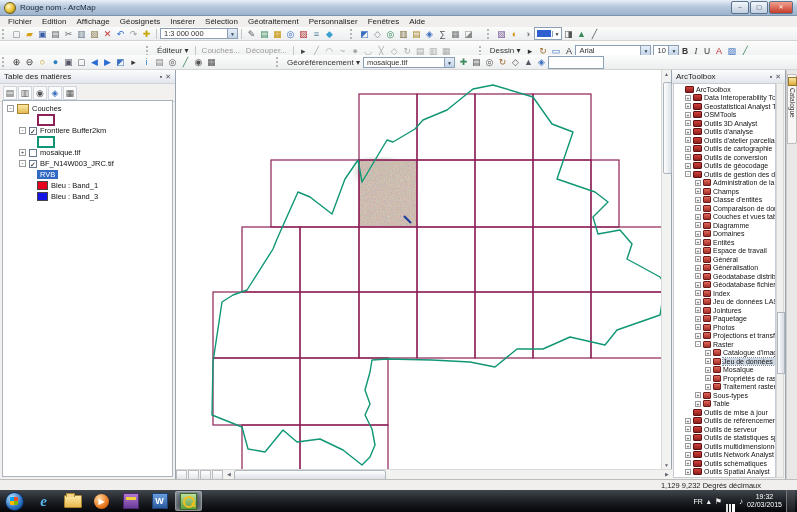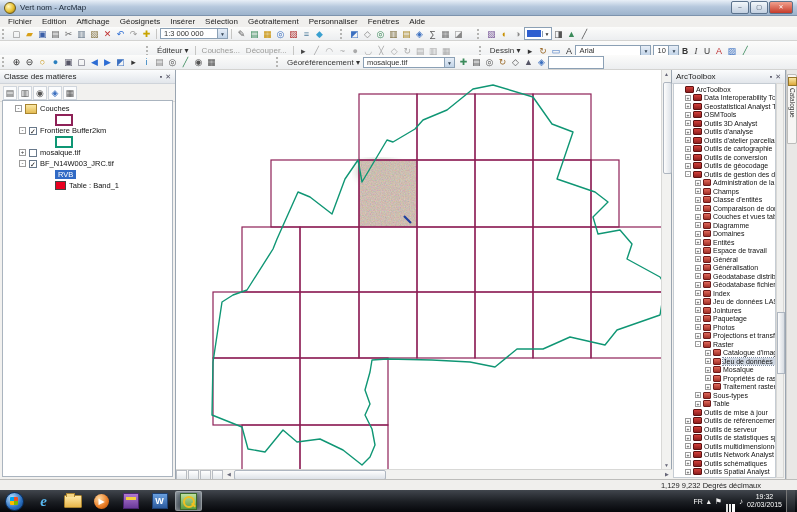--- a/index.html
+++ b/index.html
@@ -44,23 +44,23 @@
   
   .toc{position:absolute;top:70px;left:0;width:176px;height:409px;background:#f2f1ef;
     border-right:1px solid #9aa5b1;box-sizing:border-box;}
   .panel-h{height:13px;display:flex;align-items:center;font-size:8px;padding:0 4px;
     background:linear-gradient(#fbfcfd,#e2e6eb);border-bottom:1px solid #cfd4da;color:#222;}
   .ph-btns{margin-left:auto;display:flex;gap:3px;font-size:7px;color:#556;}
   .toc-tools{height:15px;display:flex;align-items:center;padding:1px 3px;gap:1px;border-bottom:1px solid #dcdbd8;}
   .toc-tools .ticon{width:12px;border:1px solid #d0d6dd;background:#fbfcfd;}
   .toc-tree{position:absolute;top:30px;left:2px;right:2px;bottom:2px;background:#fff;
     border:1px solid #aab4bf;font-size:7.5px;color:#111;padding-top:2px;overflow:hidden;}
-  .trow{height:11px;display:flex;align-items:center;gap:3px;padding-left:12px;white-space:nowrap;}
+  .trow{height:11px;display:flex;align-items:center;gap:3px;padding-left:4px;white-space:nowrap;}
   .trow.ind1{padding-left:16px;}
-  .trow.ind2{padding-left:52px;}
+  .trow.ind2{padding-left:34px;}
   .exp{width:7px;height:7px;border:1px solid #9a9a9a;background:#fff;font-size:6px;line-height:5px;
     text-align:center;color:#333;flex:none;box-sizing:border-box;}
   .exp:empty{visibility:hidden;}
   .cb{width:8px;height:8px;border:1px solid #68788a;background:#fff;font-size:7px;line-height:7px;
     text-align:center;color:#111;flex:none;box-sizing:border-box;}
   .layers-ico{width:10px;height:8px;flex:none;background:linear-gradient(#fbe9a8,#e3bb52);
     border:1px solid #a8842f;}
   .sym{width:14px;height:8px;border:2px solid #000;background:#fff;flex:none;}
   .rgbsel{background:#316ac5;color:#fff;padding:0 3px;line-height:9px;}
   .swatch{width:9px;height:7px;border:1px solid #444;flex:none;}
@@ -128,21 +128,21 @@
   .trayico{color:#eee;font-size:8px;}
   .netbars{width:9px;height:8px;background:linear-gradient(90deg,#ddd 0 2px,transparent 2px 3px,#eee 3px 5px,transparent 5px 6px,#fff 6px 9px);align-self:flex-end;}
   .clock{text-align:center;line-height:8px;font-size:7px;color:#fff;}
   .showdesk{width:8px;height:22px;border-left:1px solid #777;background:linear-gradient(#4a4f55,#1a1d22);flex:none;}
 </style>
 </head>
 <body>
 
 <div class="titlebar">
   <span class="appicon"></span>
-  <span class="apptitle">Vert nom - ArcMap</span>
+  <span class="apptitle">Rouge nom - ArcMap</span>
   <div class="winbtns">
     <span class="winbtn">–</span>
     <span class="winbtn">▢</span>
     <span class="winbtn close">✕</span>
   </div>
 </div>
 
 <div class="menubar">
 
 <span class="menu">Fichier</span>
@@ -167,21 +167,21 @@
       <span class="ticon" style="color: rgb(102, 102, 102);">▤</span>
       <span class="ticon" style="color: rgb(102, 102, 102);">✂</span>
       <span class="ticon" style="color: rgb(102, 119, 136);">▥</span>
       <span class="ticon" style="color: rgb(138, 122, 74);">▧</span>
       <span class="ticon" style="color: rgb(192, 48, 48);">✕</span>
       <span class="ticon" style="color: rgb(43, 108, 212);">↶</span>
       <span class="ticon" style="color: rgb(154, 154, 154);">↷</span>
       <span class="ticon" style="color: rgb(200, 164, 0);">✚</span>
     </span>
   <span class="sep"></span>
-  <span class="combo" style="width:68px">
+  <span class="combo" style="width:78px">
     <span>1:3 000 000</span>
     <span class="arr">▼</span>
   </span>
   <span class="sep"></span>
   <span class="igroup">
 
   <span class="ticon" style="color: rgb(85, 85, 85);">✎</span>
       <span class="ticon" style="color: rgb(58, 138, 90);">▤</span>
       <span class="ticon" style="color: rgb(200, 144, 0);">▦</span>
       <span class="ticon" style="color: rgb(58, 111, 192);">◎</span>
@@ -306,21 +306,21 @@
       <span class="ticon" style="color: rgb(154, 106, 42);">↻</span>
       <span class="ticon" style="color: rgb(85, 85, 85);">◇</span>
       <span class="ticon" style="color: rgb(85, 85, 102);">▲</span>
       <span class="ticon" style="color: rgb(58, 111, 192);">◈</span>
     </span>
   <span class="txtbox"></span>
 </div>
 
 <div class="toc">
   <div class="panel-h">
-    <span>Classe des matières</span>
+    <span>Table des matières</span>
     <span class="ph-btns">
       <span>▪</span>
       <span>✕</span>
     </span>
   </div>
   <div class="toc-tools">
 
   <span class="ticon" style="color: rgb(85, 85, 85);">▤</span>
       <span class="ticon" style="color: rgb(85, 85, 85);">▥</span>
       <span class="ticon" style="color: rgb(85, 85, 85);">◉</span>
@@ -352,21 +352,25 @@
     <div class="trow ind1">
       <span class="exp">-</span>
       <span class="cb">✓</span>
       <span>BF_N14W003_JRC.tif</span>
     </div>
     <div class="trow ind2">
       <span class="rgbsel">RVB</span>
     </div>
     <div class="trow ind2">
       <span class="swatch" style="background: rgb(232, 0, 31);"></span>
-      <span>Table :  Band_1</span>
+      <span>Bleu :  Band_1</span>
+    </div>
+    <div class="trow ind2">
+      <span class="swatch" style="background: rgb(21, 21, 232);"></span>
+      <span>Bleu :  Band_3</span>
     </div>
   </div>
 </div>
 
 <div class="mapwrap">
   <svg id="mapsvg" class="mapsvg" width="486" height="399" viewBox="0 0 486 399">
     <defs>
       <filter id="tileNoise" x="0" y="0" width="100%" height="100%">
         <feTurbulence type="fractalNoise" baseFrequency="0.8" numOctaves="3" seed="7" stitchTiles="stitch"></feTurbulence>
         <feColorMatrix type="matrix" values="0.5 0 0 0 0.42  0 0.4 0 0 0.36  0 0 0.35 0 0.32  0 0 0 0 1"></feColorMatrix>

